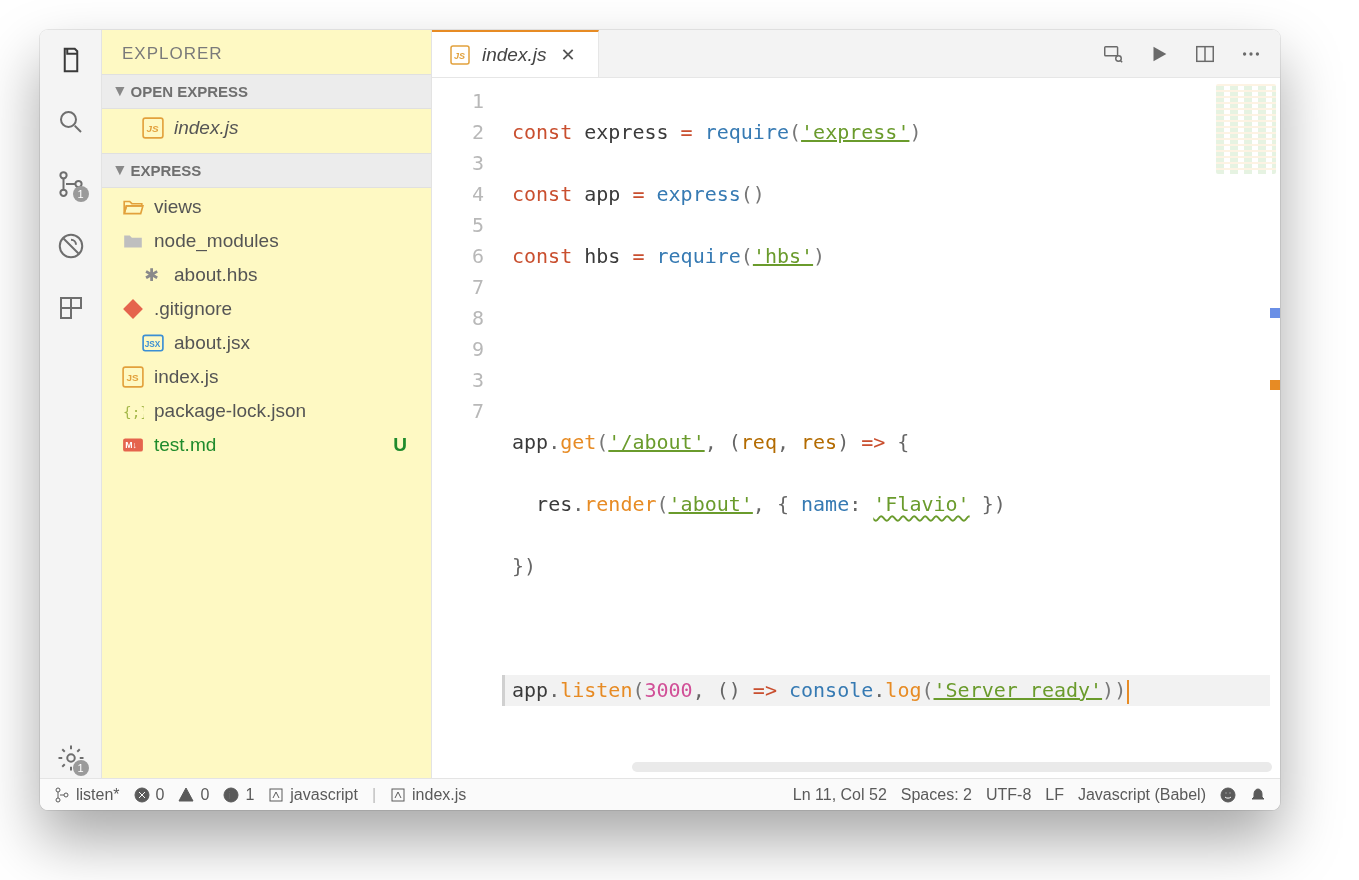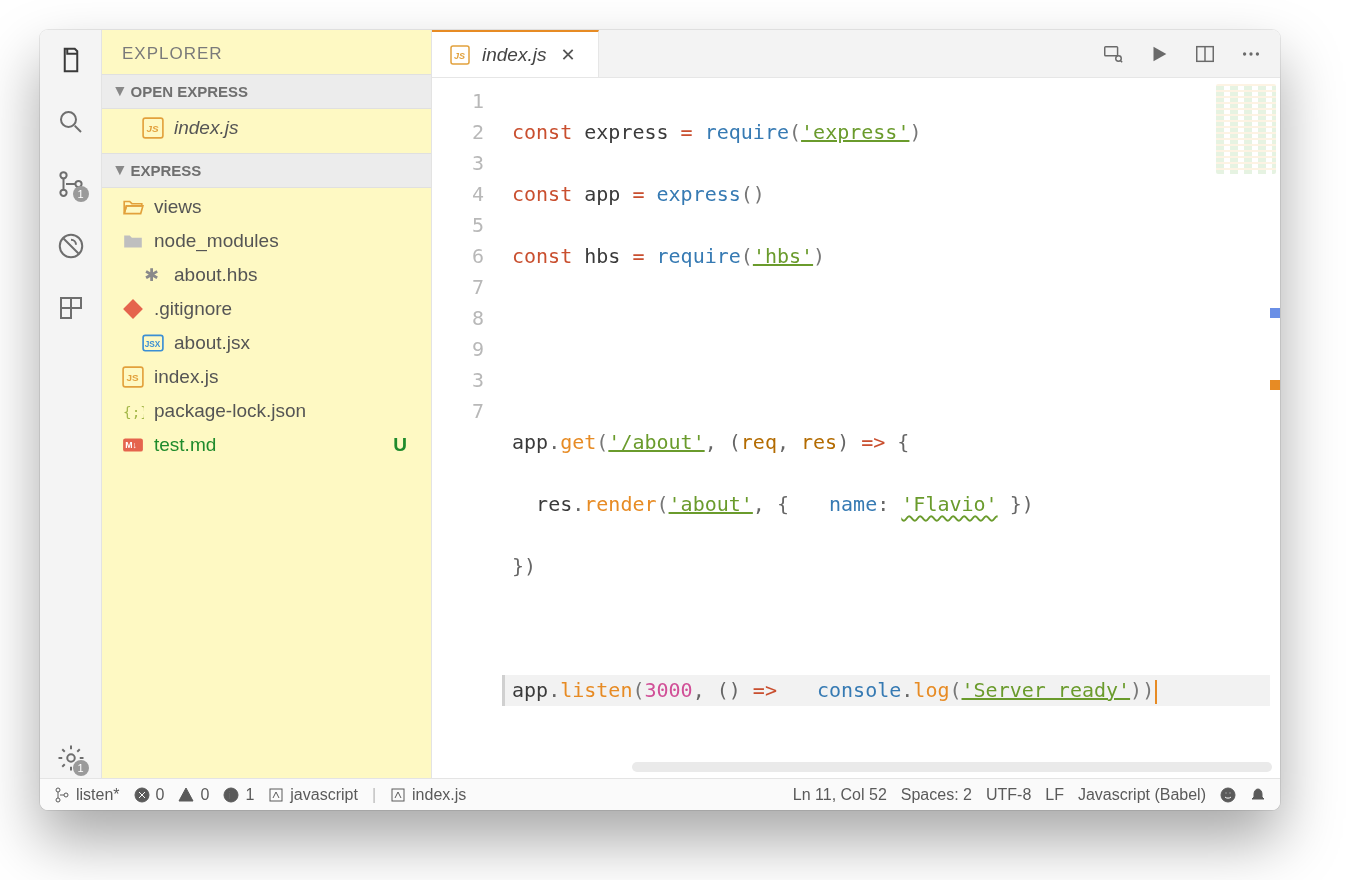--- a/index.html
+++ b/index.html
@@ -83,21 +83,21 @@
   .hl { background:#f2f2f2; border-left:3px solid #d0d0d0; margin-left:-10px; padding-left:7px; display:inline-block; width:100%;}
   .cursor { display:inline-block; width:2px; height:24px; background:#e78b24; vertical-align:middle; margin-left:1px;}
 
   .tk-kw   { color:#c94f2f; }       
   .tk-var  { color:#3a3a3a; }
   .tk-op   { color:#c94f2f; }
   .tk-fn   { color:#367ab3; }       
   .tk-fnOr { color:#e78b24; }       
   .tk-str  { color:#6a9b2c;text-decoration:underline; }
   .tk-num  { color:#d14f97; }
-  .tk-prop { color:#367ab3;margin-left:28px; }
+  .tk-prop { color:#367ab3; }
   .tk-paren{ color:#777; }
   .tk-name { color:#b36b00; }
   .tk-ptx  { color:#666; }
   .wavy { text-decoration: underline wavy #6a9b2c; text-underline-offset:4px;}
 
   .minimap { position:absolute; top:6px; right:4px; width:60px; height:90px; background:
     repeating-linear-gradient(#fce9c8 0 2px, transparent 2px 6px),
     repeating-linear-gradient(90deg,#cfe8c6 0 8px, transparent 8px 14px);
     opacity:0.5; border-radius:2px;}
   .ov-scroll { position:absolute; right:0; top:0; bottom:28px; width:14px;}

